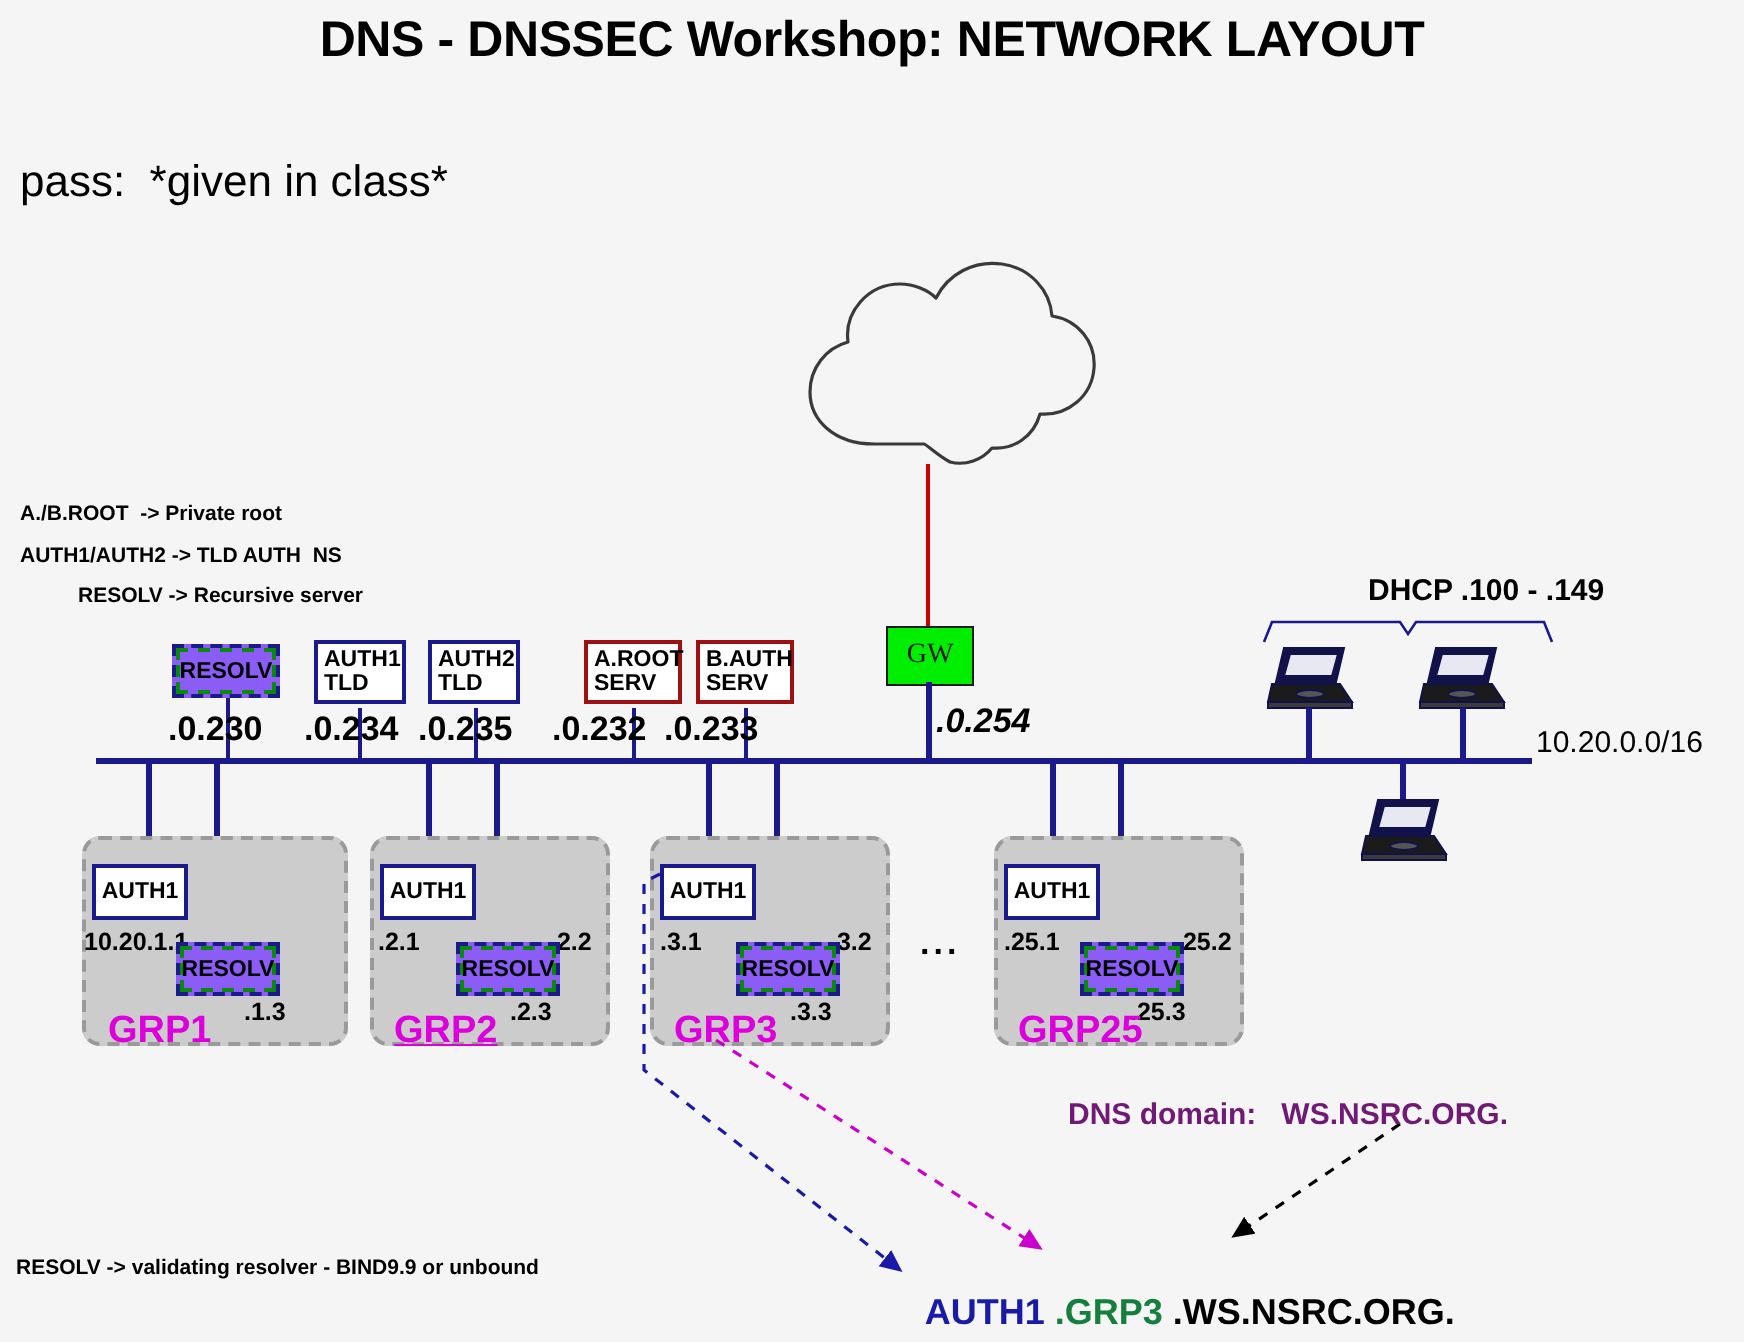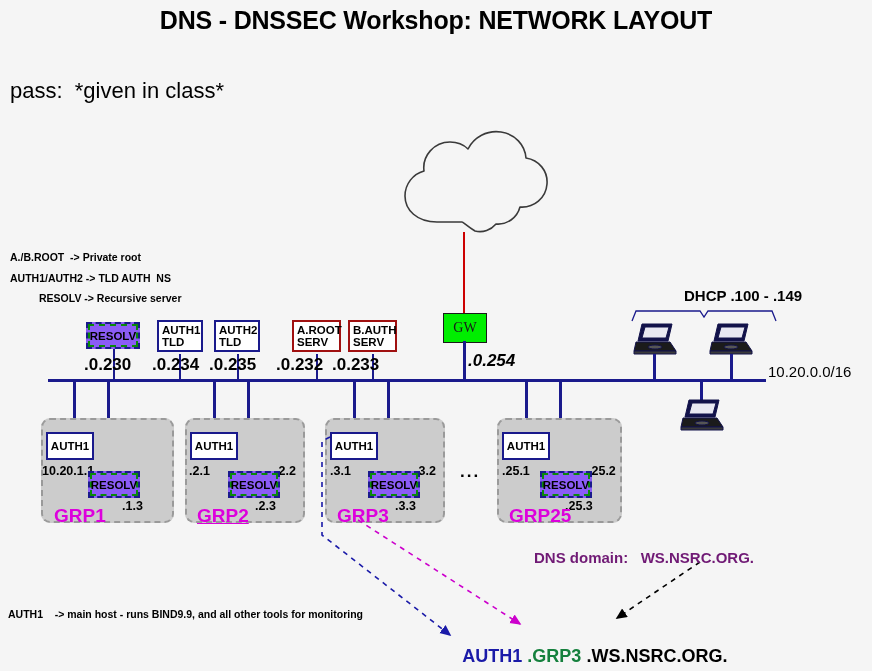--- a/index.html
+++ b/index.html
@@ -114,21 +114,21 @@
 
 <div id="stage">
 
   <div class="abs title">DNS - DNSSEC Workshop: NETWORK LAYOUT</div>
   <div class="abs login-line login2">pass:  *given in class*</div>
 
   <div class="abs legend-top lt1">A./B.ROOT  -&gt; Private root</div>
   <div class="abs legend-top lt2">AUTH1/AUTH2 -&gt; TLD AUTH  NS</div>
   <div class="abs legend-top lt3">RESOLV -&gt; Recursive server</div>
 
-  <div class="abs legend-bot lb1">AUTH1    -&gt; main host - runs BIND9.9, and all other tools for monitoring</div>
+  <div class="abs legend-bot lb2">RESOLV -&gt; validating resolver - BIND9.9 or unbound</div>
 
   <svg class="abs" style="left:395px;top:126px;" width="160" height="110">
     <path d="M 42 96 C 22 96 10 84 10 70 C 10 58 18 48 29 45 C 27 30 39 16 55 16
              C 62 16 69 19 73 23 C 79 11 92 4 106 6 C 120 8 130 19 131 32
              C 144 34 153 45 152 58 C 151 72 139 82 125 81
              C 122 92 112 99 101 98 C 96 104 88 107 80 105
              C 73 101 68 96 67 96 Z" fill="#f5f5f5" stroke="#3a3a3a" stroke-width="1.6" stroke-linejoin="round"></path>
   </svg>
 
   <div class="abs redline" style="left:463px;top:232px;height:82px;"></div>

